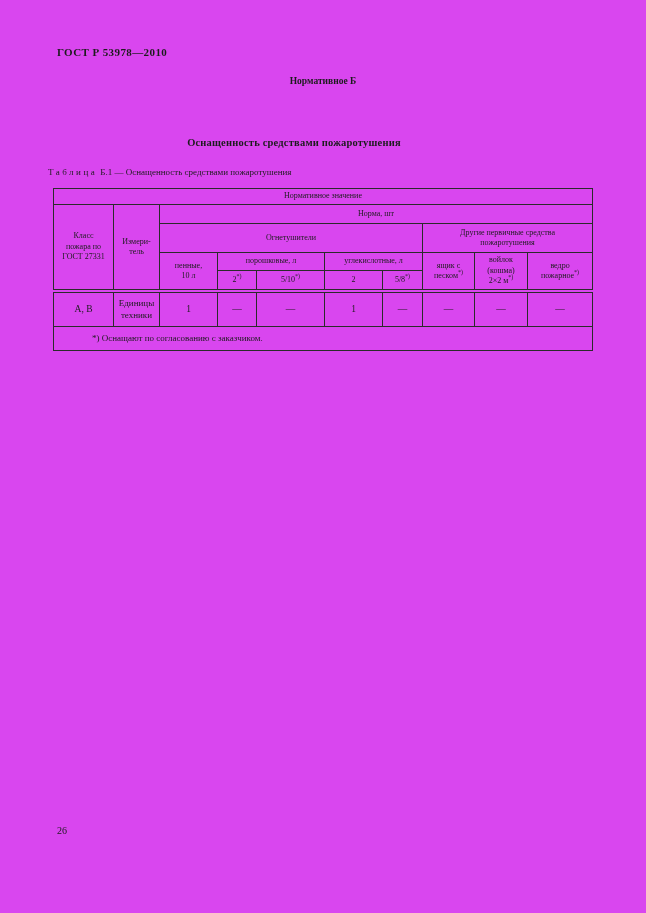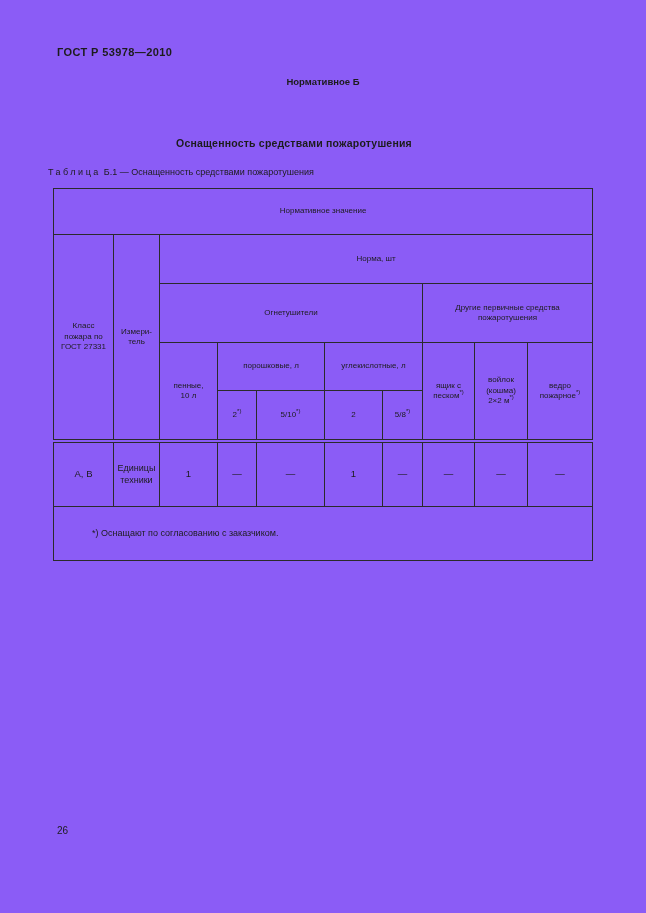--- a/index.html
+++ b/index.html
@@ -11,21 +11,22 @@
     width: 646px;
     height: 913px;
     position: relative;
     font-family: "Liberation Sans", sans-serif;
     color: #1c1c1c;
     overflow: hidden;
   }
   .page {
     position: absolute;
     inset: 0;
-    background: #8b5cf6;
+    background: #d946ef;
+    font-family: Liberation Serif, serif;
   }
   .doc-number {
     position: absolute;
     left: 57px;
     top: 46px;
     font-weight: bold;
     font-size: 11px;
     letter-spacing: 0.4px;
     white-space: nowrap;
   }
@@ -67,21 +68,21 @@
     border-collapse: collapse;
     table-layout: fixed;
     font-size: 8px;
     line-height: 1.3;
     border: 1.5px solid #2b2b2b;
   }
   table.tbl td {
     border: 1px solid #2b2b2b;
     text-align: center;
     vertical-align: middle;
-    padding: 16px 2px;
+    padding: 1px 2px;
     overflow: hidden;
   }
   .ml  { white-space: pre-line; }
   .top { vertical-align: top; padding-top: 3px; }
 
   tr.r1 td { height: 13px; }
   tr.r2 td { height: 16px; }
   tr.r3 td { height: 26px; }
   tr.r4 td { height: 15px; }
   tr.r5 td { height: 16px; }

